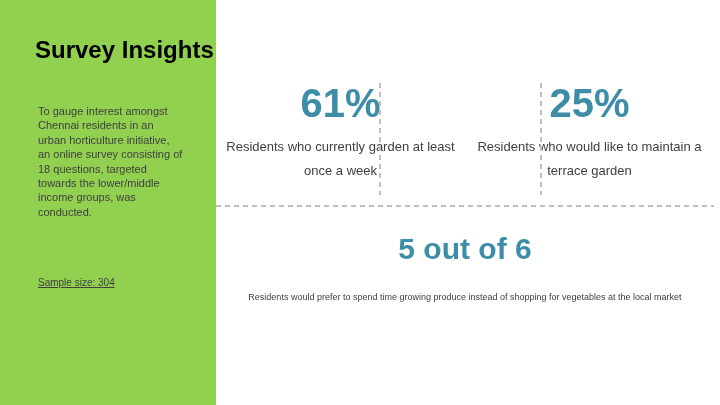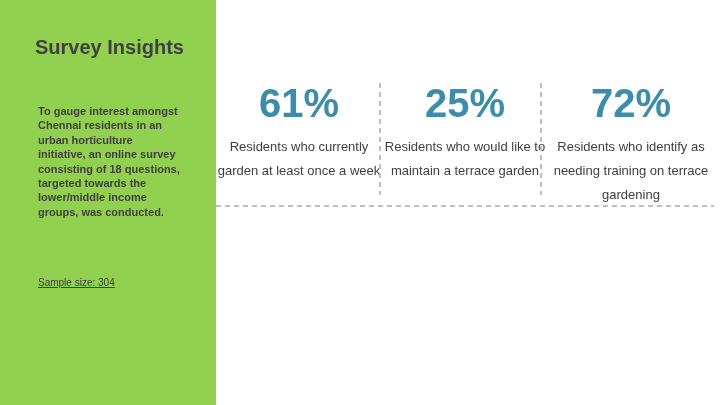--- a/index.html
+++ b/index.html
@@ -1,20 +1,20 @@
 <!DOCTYPE html>
 <html><head>
 <meta charset="utf-8">
 <style>
   html,body{margin:0;padding:0;}
   body{width:720px;height:405px;background:#ffffff;font-family:"Liberation Sans",sans-serif;overflow:hidden;}
   .slide{position:relative;width:720px;height:405px;background:#fff;}
   .green-panel{position:absolute;left:0;top:0;width:216px;height:405px;background:#92d050;}
-  .title{position:absolute;left:35px;top:36px;font-size:20px;font-weight:bold;color:#404040;letter-spacing:0;}
-  .body-text{position:absolute;left:38px;top:104px;width:145px;font-size:11px;font-weight:bold;color:#404040;line-height:14.4px;}
+  .title{position:absolute;left:35px;top:36px;font-size:24px;font-weight:bold;color:#000000;letter-spacing:0;}
+  .body-text{position:absolute;left:38px;top:104px;width:145px;font-size:11px;font-weight:normal;color:#404040;line-height:14.4px;}
   .sample{position:absolute;left:38px;top:277px;font-size:10px;color:#404040;text-decoration:underline;}
   .stats{position:absolute;left:216px;top:83px;width:498px;height:118px;display:flex;}
   .stat{flex:1;text-align:center;}
   .stat .num{font-size:40px;font-weight:bold;color:#3e8da8;line-height:1;}
   .stat .cap{font-size:13px;color:#404040;line-height:24px;margin-top:12px;}
   .vdiv{position:absolute;top:83px;width:2px;height:112px;background:repeating-linear-gradient(to bottom,#bfbfbf 0,#bfbfbf 5px,transparent 5px,transparent 9px);}
   .hdiv{position:absolute;left:216px;top:205px;width:498px;height:2px;background:repeating-linear-gradient(to right,#bfbfbf 0,#bfbfbf 5px,transparent 5px,transparent 9px);}
   .big{position:absolute;left:216px;top:232px;width:498px;text-align:center;font-size:30px;font-weight:bold;color:#3e8da8;}
   .bigcap{position:absolute;left:246px;top:290px;width:438px;text-align:center;font-size:9px;color:#404040;line-height:15px;}
 </style>
@@ -29,23 +29,21 @@
 
   <div class="stats">
     <div class="stat">
       <div class="num">61%</div>
       <div class="cap">Residents who currently garden at least once a week</div>
     </div>
     <div class="stat">
       <div class="num">25%</div>
       <div class="cap">Residents who would like to maintain a terrace garden</div>
     </div>
-    <div class="stat">
-      <div class="num">72%</div>
-      <div class="cap">Residents who identify as needing training on terrace gardening</div>
-    </div>
   </div>
 
   <div class="vdiv" style="left:379px"></div>
   <div class="vdiv" style="left:540px"></div>
   <div class="hdiv"></div>
 
+  <div class="big">5 out of 6</div>
+  <div class="bigcap">Residents would prefer to spend time growing produce instead of shopping for vegetables at the local market</div>
 </div>
 
 </body></html>

